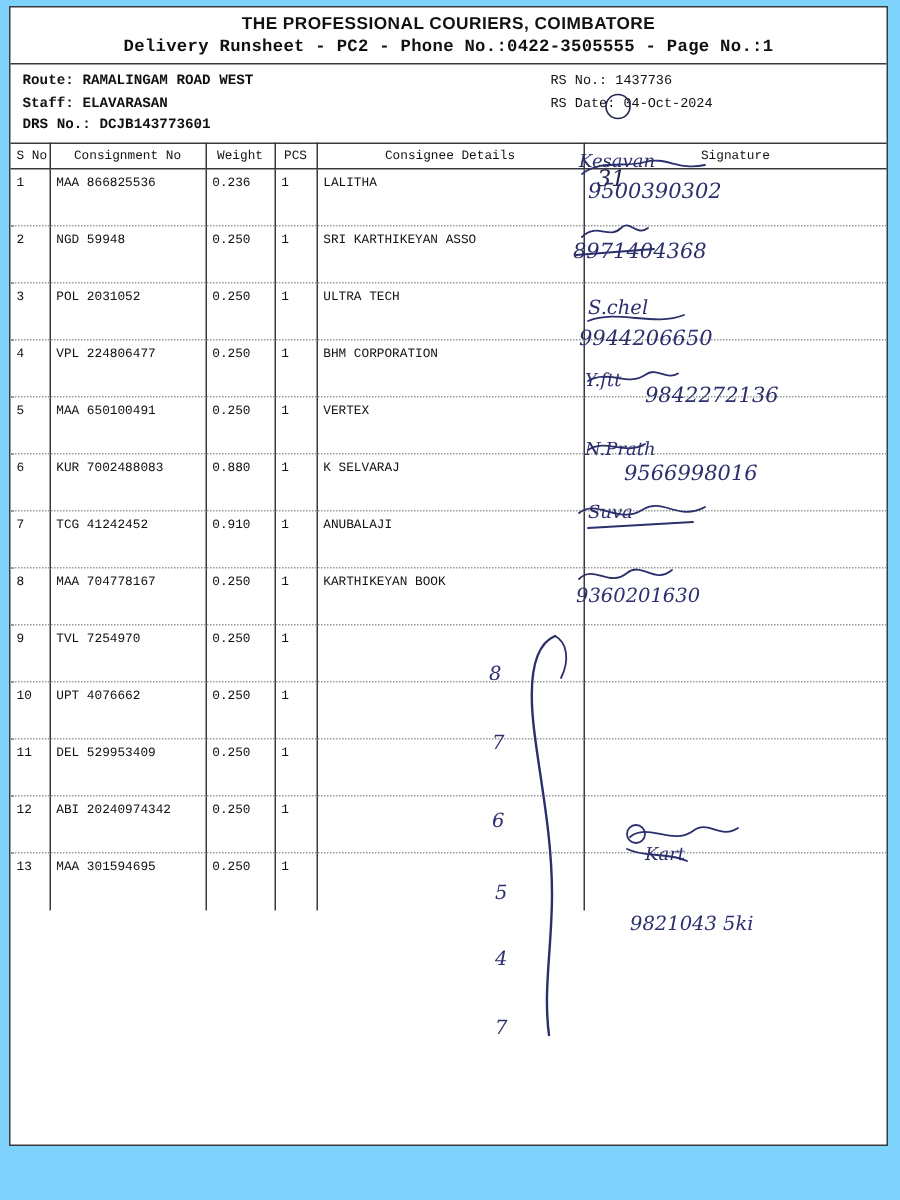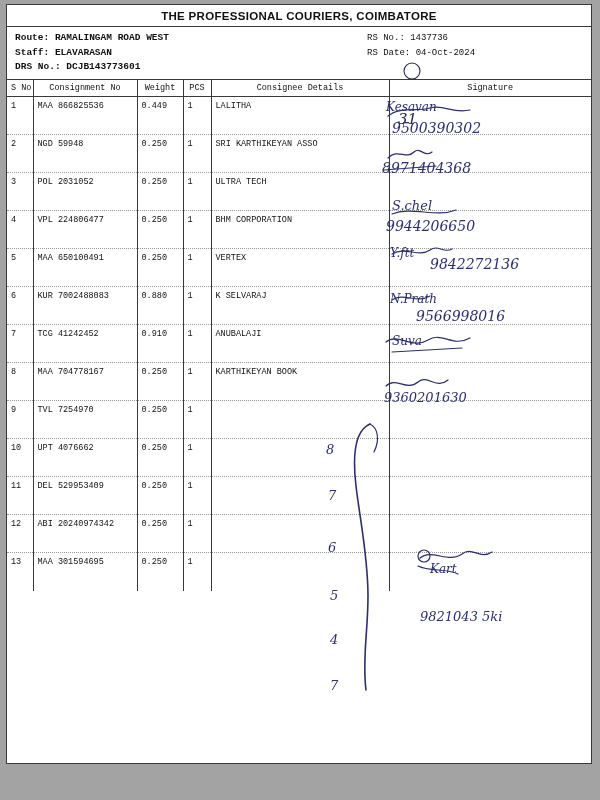--- a/index.html
+++ b/index.html
@@ -13,21 +13,21 @@
     font-family: "Liberation Mono", monospace;
     color: #111111;
     position: relative;
     overflow: hidden;
   }
   .page {
     position: absolute;
     left: 0; top: 0;
     width: 600px;
     height: 800px;
-    background: #a3a3a3;
+    background: #7dd3fc;
   }
   .sheet {
     position: absolute;
     left: 6px;
     top: 4px;
     width: 586px;
     height: 760px;
     background: #ffffff;
     border: 1px solid #3a3a3a;
     box-sizing: border-box;
@@ -131,20 +131,21 @@
     white-space: nowrap;
   }
 </style>
 </head>
 <body>
 
 <div class="page">
   <div class="sheet">
 
     <div class="title">THE PROFESSIONAL COURIERS, COIMBATORE</div>
+    <div class="subtitle">Delivery Runsheet - PC2 - Phone No.:0422-3505555 - Page No.:1</div>
     <div class="hr"></div>
 
     <div class="meta">
       <div class="left">
         <div>
           <span>Route:</span>
           <span>RAMALINGAM ROAD WEST</span>
         </div>
         <div>
           <span>Staff:</span>
@@ -183,21 +184,21 @@
           <th>Weight</th>
           <th>PCS</th>
           <th>Consignee Details</th>
           <th>Signature</th>
         </tr>
       </thead>
       <tbody>
         <tr>
           <td>1</td>
           <td>MAA 866825536</td>
-          <td>0.449</td>
+          <td>0.236</td>
           <td>1</td>
           <td>LALITHA</td>
           <td></td>
         </tr>
         <tr>
           <td>2</td>
           <td>NGD 59948</td>
           <td>0.250</td>
           <td>1</td>
           <td>SRI KARTHIKEYAN ASSO</td>

